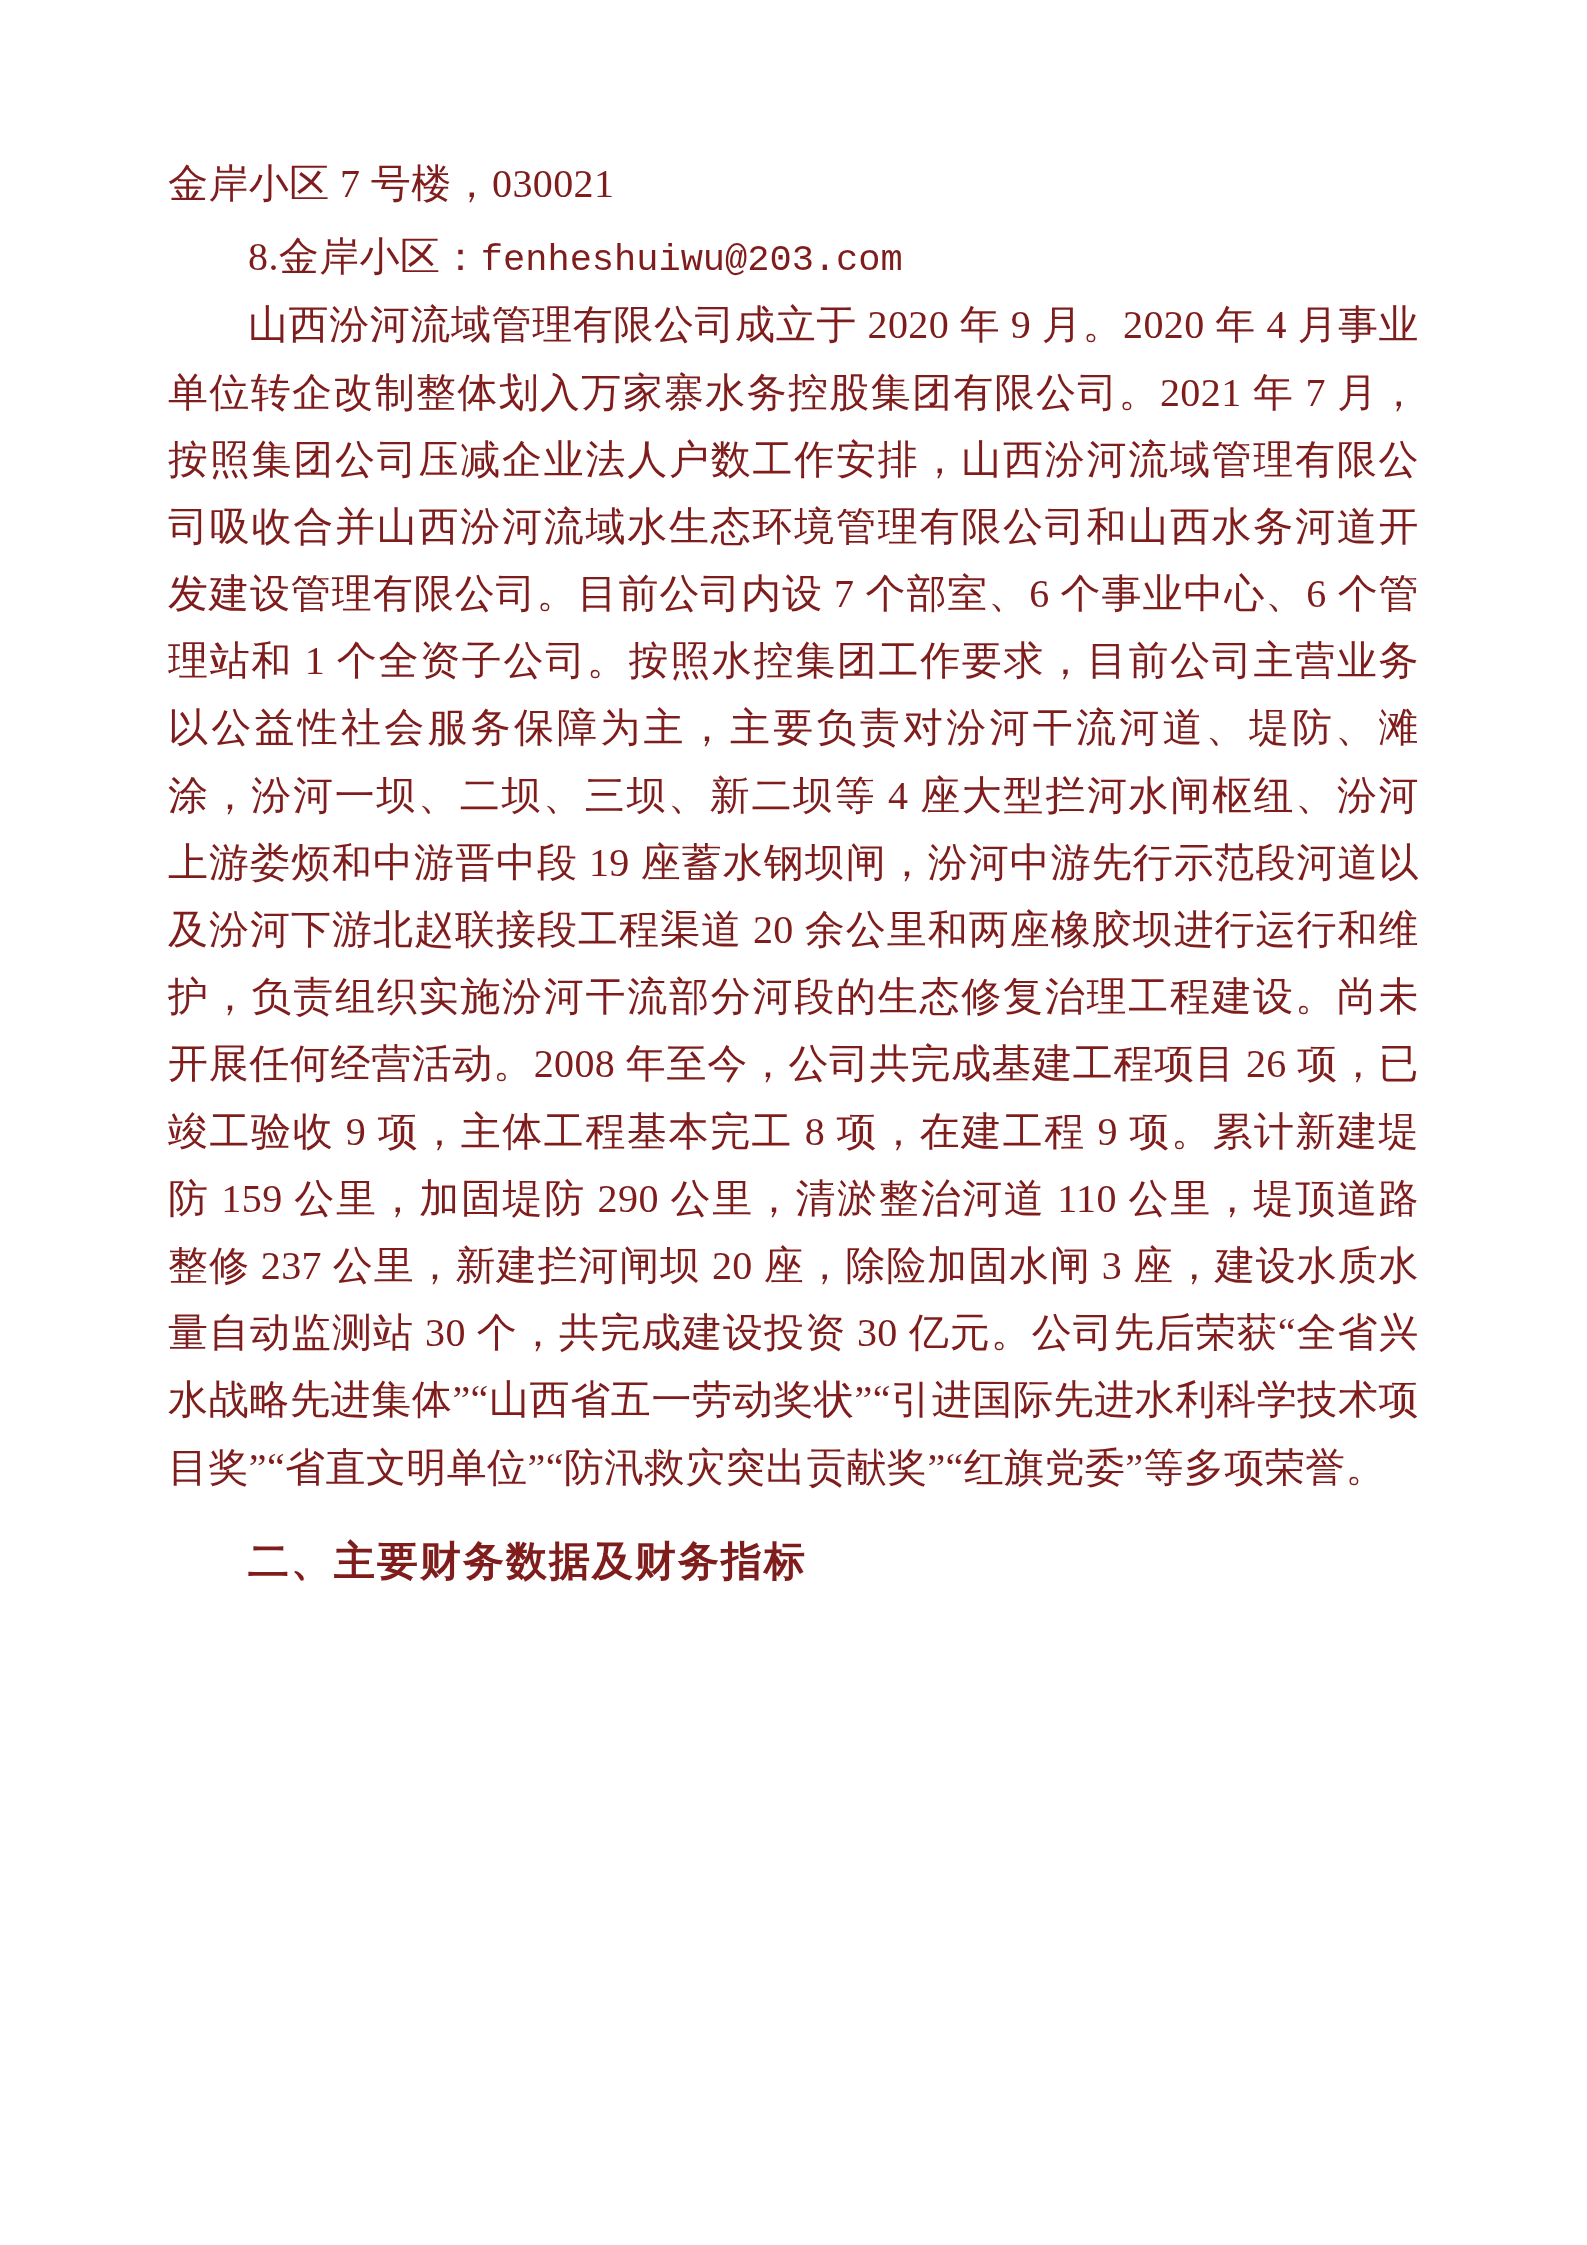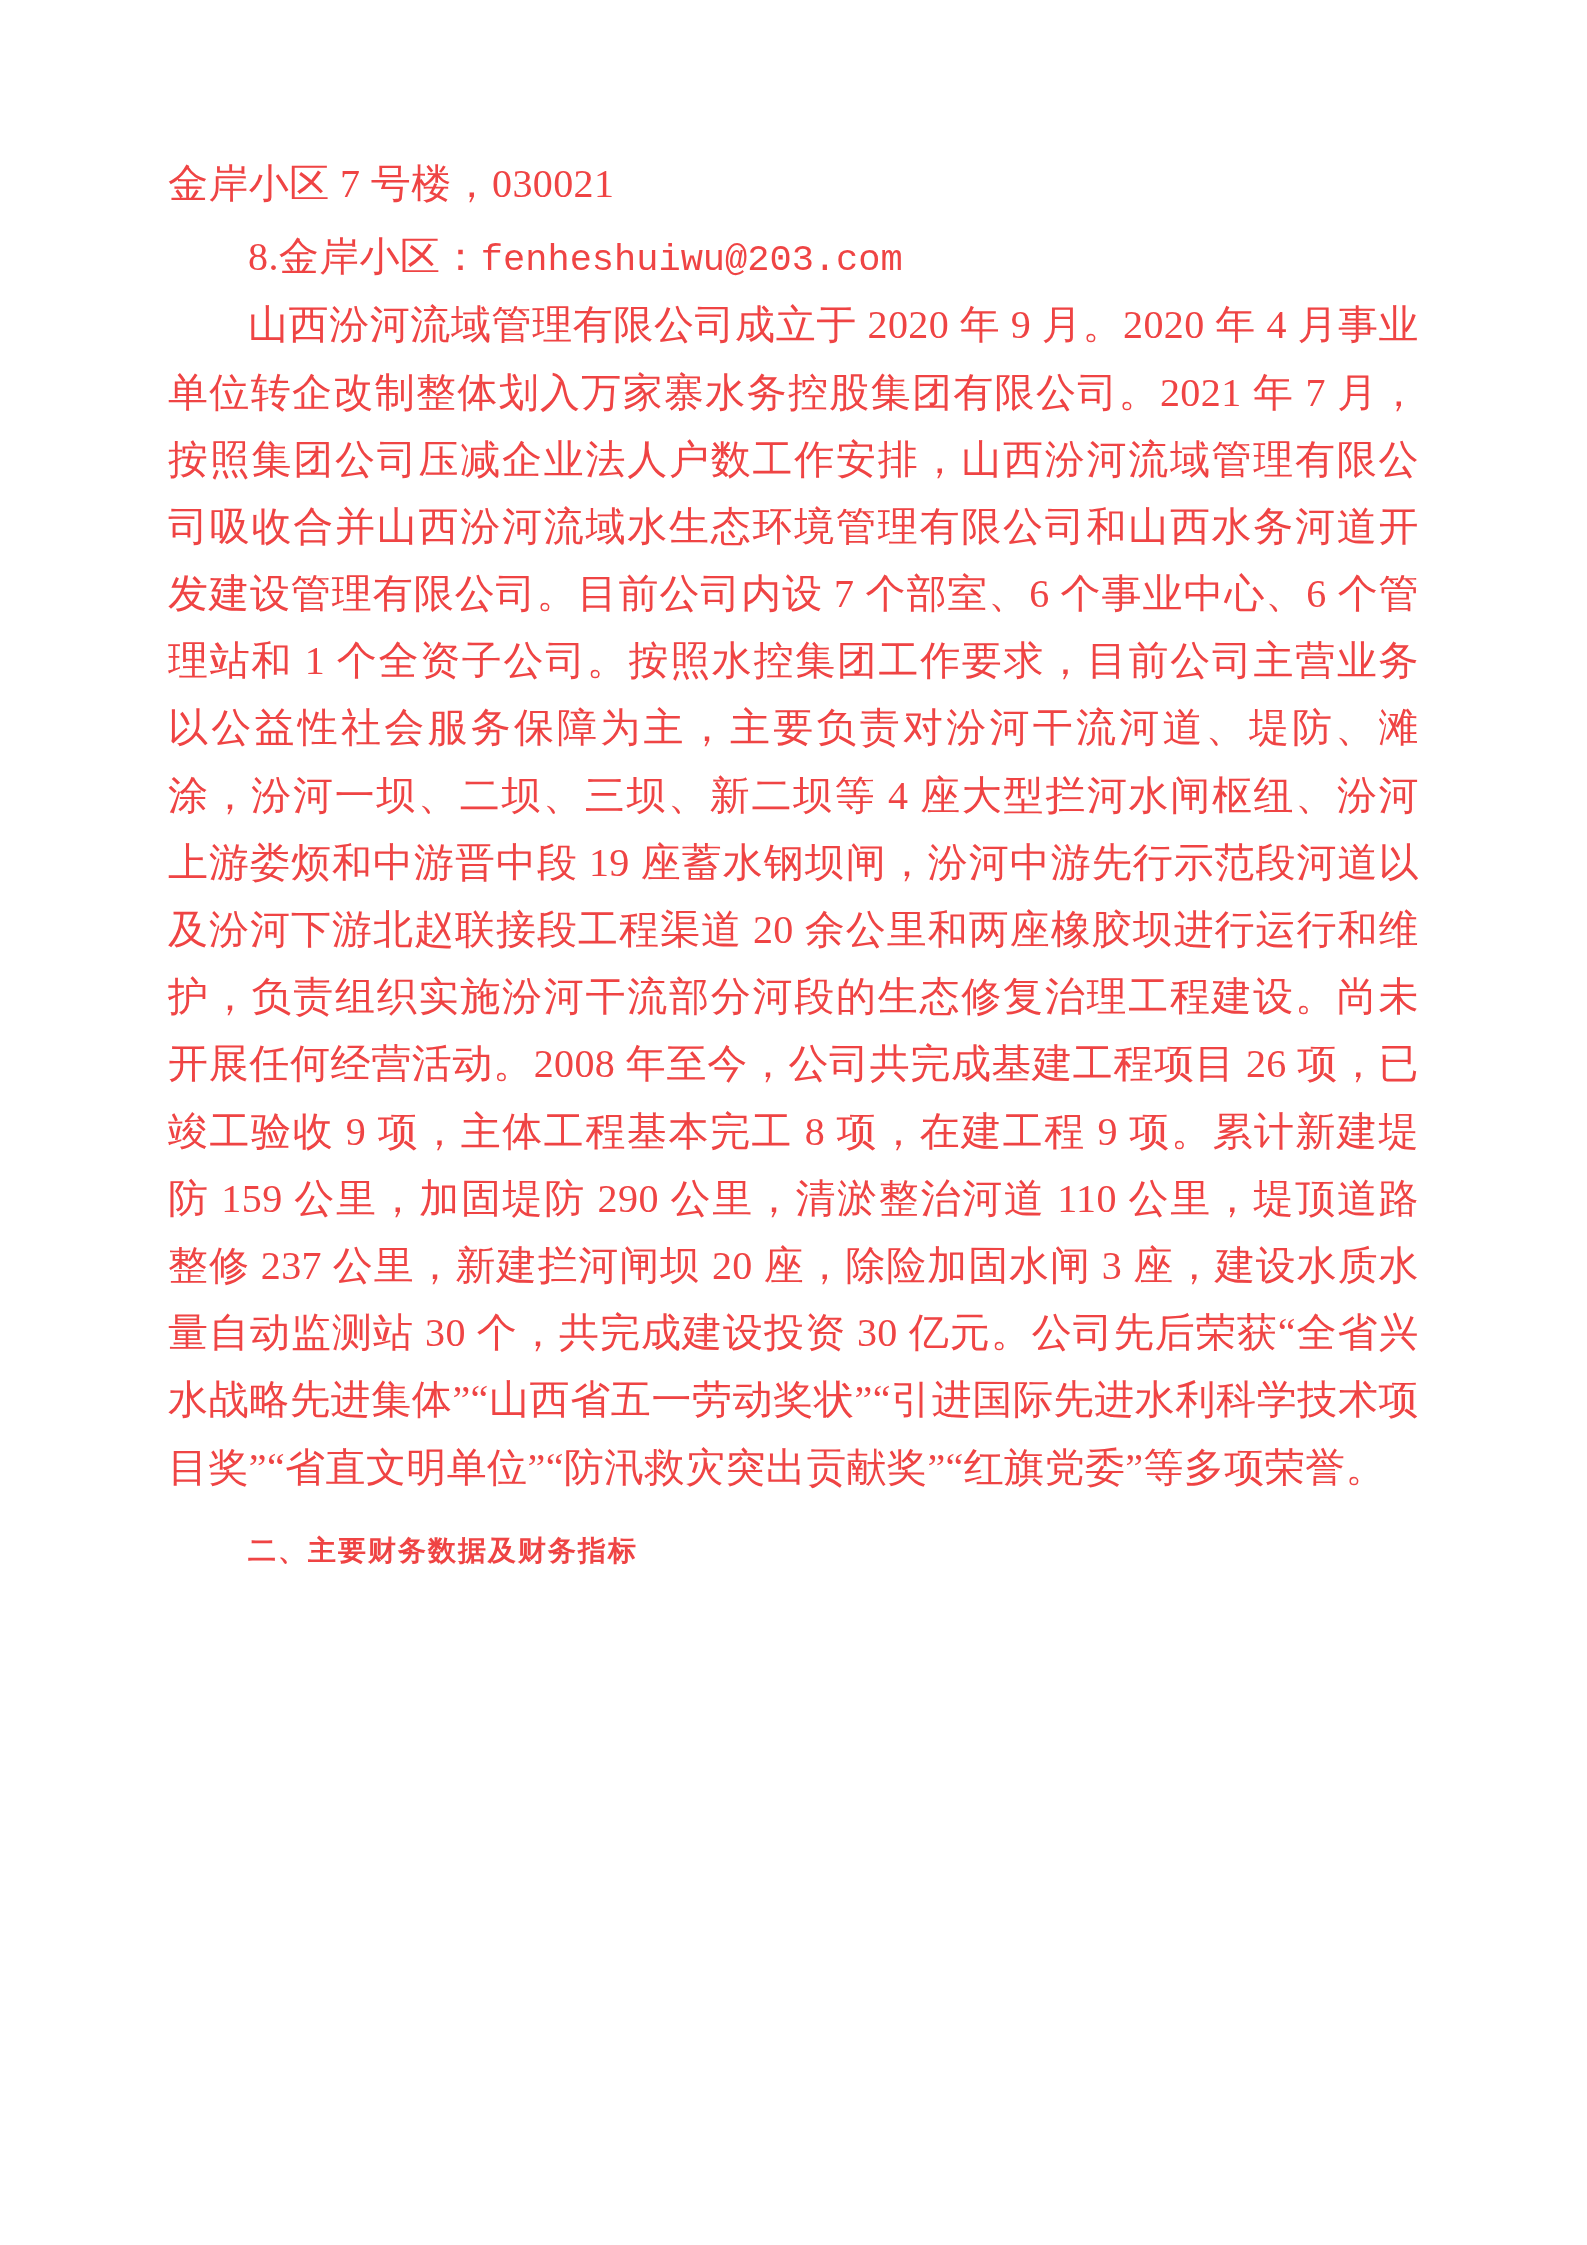--- a/index.html
+++ b/index.html
@@ -8,21 +8,21 @@
     background: #ffffff;
   }
   .page {
     position: relative;
     width: 1587px;
     height: 2245px;
     background: #ffffff;
     box-sizing: border-box;
     padding: 150px 168px 8px 168px;
     font-family: "Liberation Serif", "DejaVu Serif", serif;
-    color: #ef4444;
+    color: #7f1d1d;
   }
   .doc-body {
     font-size: 40px;
     line-height: 1.68;
     letter-spacing: 0.4px;
     text-align: justify;
     text-justify: inter-ideograph;
   }
   .line-plain {
     margin: 0 0 6px 0;
@@ -38,21 +38,21 @@
   .mono {
     font-family: "Liberation Mono", "DejaVu Sans Mono", monospace;
     font-size: 37px;
     letter-spacing: 0px;
   }
   .section-heading {
     margin: 26px 0 4px 0;
     text-indent: 80px;
     font-family: "DejaVu Sans", "Liberation Sans", sans-serif;
     font-weight: bold;
-    font-size: 28px;
+    font-size: 41px;
     letter-spacing: 2px;
   }
   .tail-para {
     margin: 14px 0 0 0;
     text-indent: 80px;
   }
 </style>
 </head>
 <body>
 

